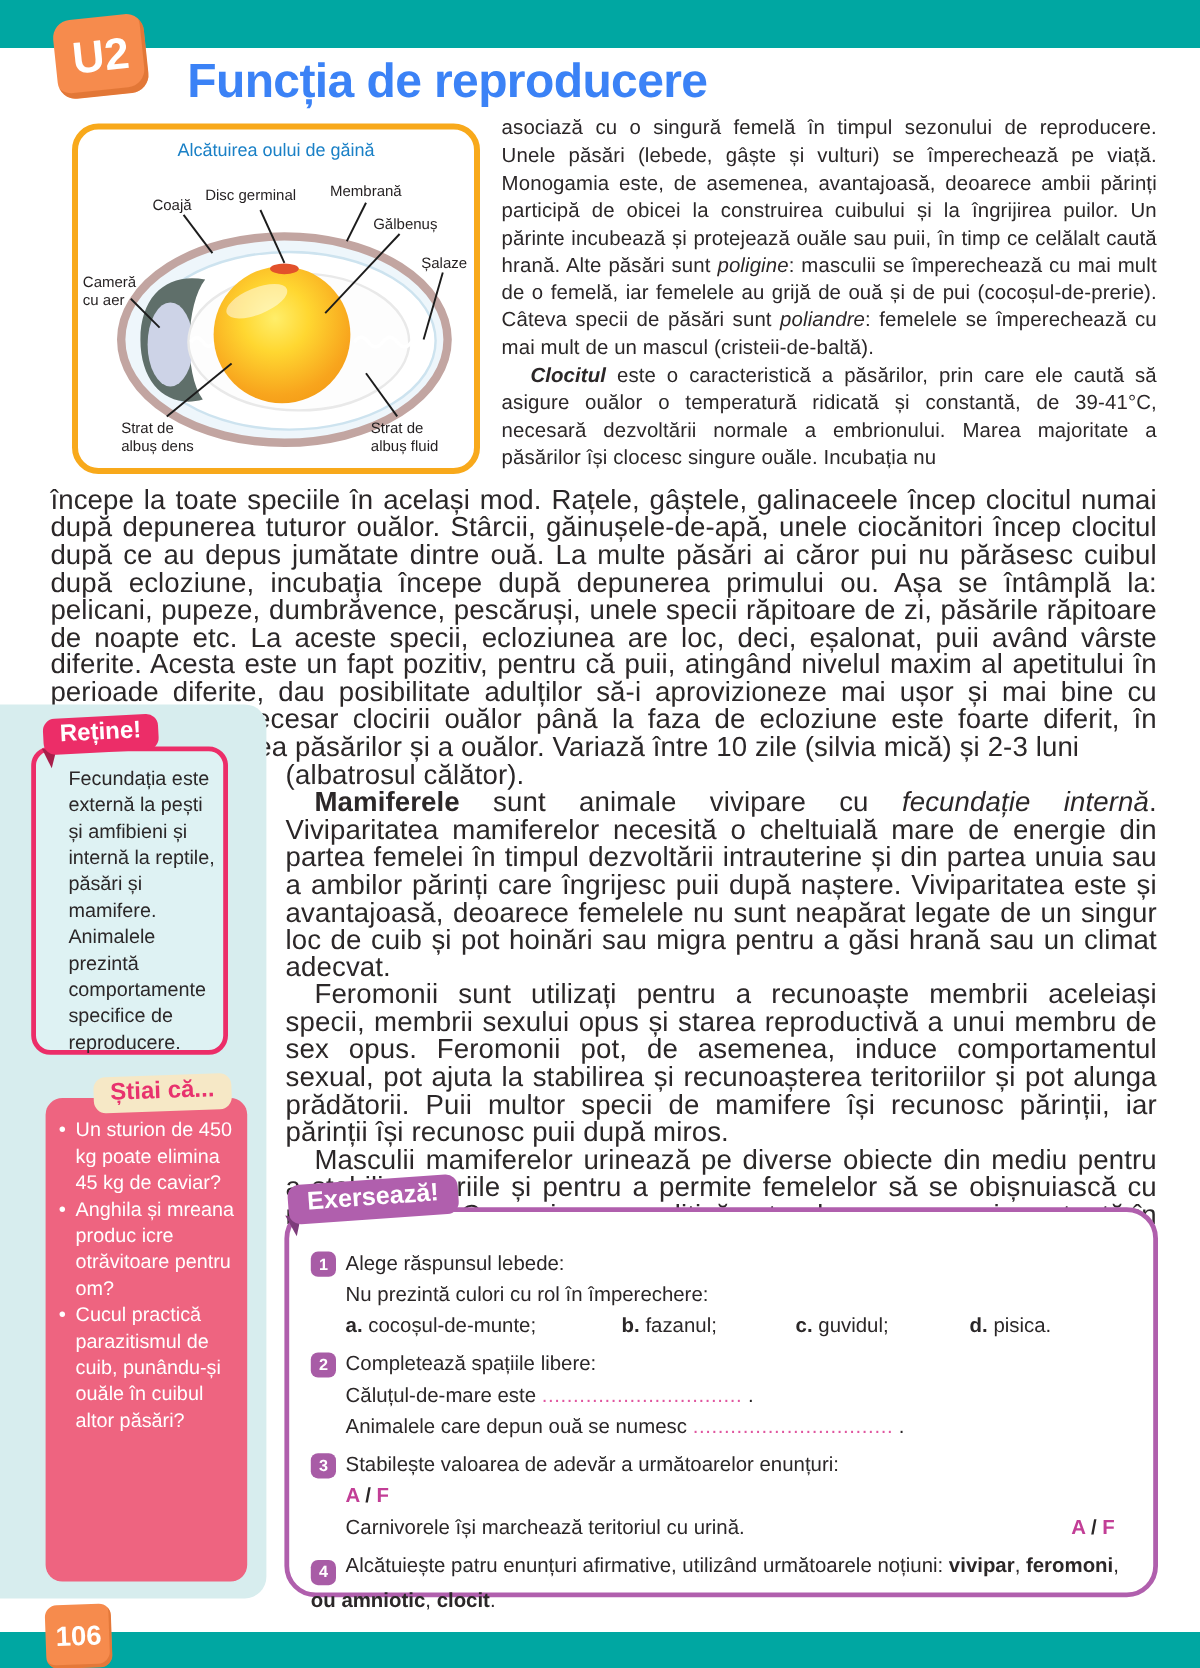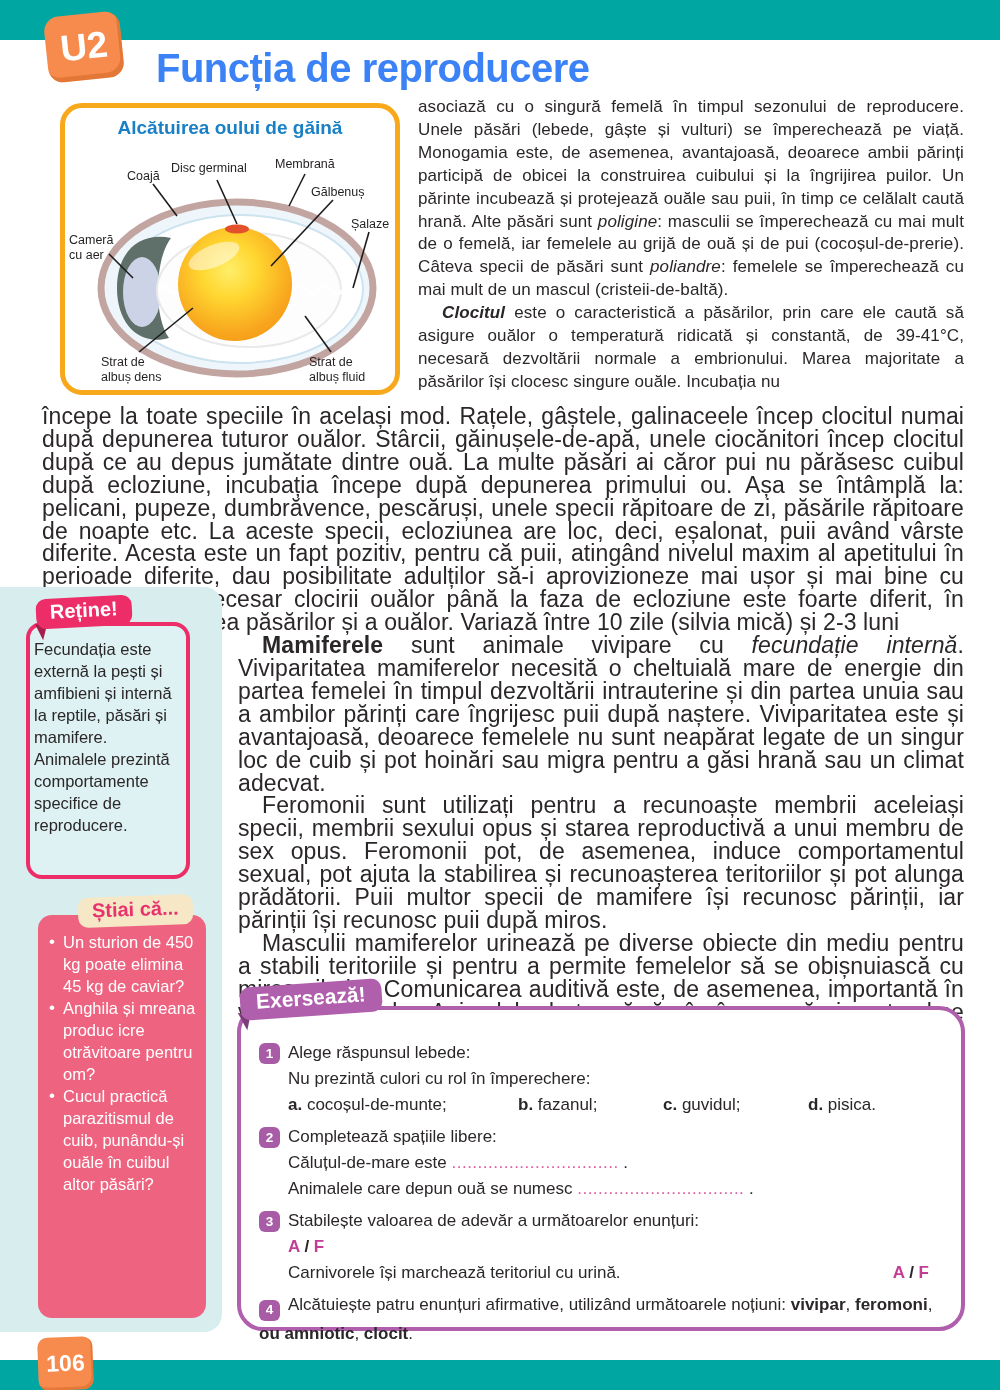--- a/index.html
+++ b/index.html
@@ -20,21 +20,21 @@
   }
   .page-title {
     position:absolute; left:156px; top:46px;
     font-size:40px; font-weight:bold; color:#3b82f6; letter-spacing:-0.5px;
   }
   
   .egg-box {
     position:absolute; left:60px; top:103px; width:340px; height:292px;
     border:5px solid #f8a91b; border-radius:22px; background:#fff; z-index:1;
   }
-  .egg-title { text-align:center; margin-top:9px; font-size:19px; font-weight:bold; color:#1a80c6; }
+  .egg-title { text-align:center; margin-top:9px; font-size:15px; font-weight:normal; color:#1a80c6; }
   .egg-svg { display:block; margin:1px auto 0; }
   .egg-svg text { font-family:"Liberation Sans", sans-serif; font-size:12.5px; fill:#231f20; }
   
   .col-right {
     position:absolute; left:418px; top:96px; width:546px;
     font-size:17px; line-height:22.9px; text-align:justify; letter-spacing:.1px;
   }
   .flow {
     position:absolute; left:42px; top:405px; width:922px;
     font-size:23px; line-height:22.9px; text-align:justify; letter-spacing:.1px;
@@ -51,21 +51,21 @@
   .tab {
     position:absolute; z-index:3; font-weight:bold; white-space:nowrap;
     border-radius:10px; padding:2px 14px 5px;
   }
   .tab-fold { position:absolute; width:0; height:0; z-index:2; }
   .retine-tab { left:36px; top:597px; background:#ec2d68; color:#fff; font-size:20px; transform:rotate(-3deg); }
   .retine-fold { left:33px; top:625px; border-left:12px solid transparent; border-top:14px solid #a81e4a; transform:rotate(14deg); }
   .retine-box {
     position:absolute; left:26px; top:622px; width:164px; height:257px;
     background:#def2f3; border:4px solid #ec2d68; border-radius:16px;
-    padding:12px 6px 0 4px; font-size:16.5px; line-height:22px; color:#2b2728;
+    padding:12px 6px 0 27px; font-size:16.5px; line-height:22px; color:#2b2728;
   }
   .stiai-tab { left:78px; top:896px; background:#f6e8c6; color:#e8326e; font-size:20px; transform:rotate(-2deg); }
   .stiai-box {
     position:absolute; left:38px; top:915px; width:168px; height:403px;
     background:#ee6480; border-radius:14px; color:#fff;
     padding:16px 6px 0 10px; font-size:16.5px; line-height:22px; overflow:hidden;
   }
   .stiai-box ul { list-style:none; margin:0; padding:0; }
   .stiai-box li { position:relative; padding-left:15px; }
   .stiai-box li::before { content:"•"; position:absolute; left:1px; top:0; font-size:17px; }
@@ -163,20 +163,21 @@
   </div>
 
   <div class="col-right">
     <p><span>asociază cu o singură femelă în timpul sezonului de reproducere. Unele păsări (lebede, gâște și vulturi) se împerechează pe viață. Monogamia este, de asemenea, avantajoasă, deoarece ambii părinți participă de obicei la construirea cuibului și la îngrijirea puilor. Un părinte incubează și protejează ouăle sau puii, în timp ce celălalt caută hrană. Alte păsări sunt </span><i>poligine</i><span>: masculii se împerechează cu mai mult de o femelă, iar femelele au grijă de ouă și de pui (cocoșul-de-prerie). Câteva specii de păsări sunt </span><i>poliandre</i><span>: femelele se împerechează cu mai mult de un mascul (cristeii-de-baltă).</span></p>
     <p class="indent"><span class="bi">Clocitul</span><span> este o caracteristică a păsărilor, prin care ele caută să asigure ouălor o temperatură ridicată și constantă, de 39-41°C, necesară dezvoltării normale a embrionului. Marea majoritate a păsărilor își clocesc singure ouăle. Incubația nu</span></p>
   </div>
 
   <div class="flow">
     <p>începe la toate speciile în același mod. Rațele, gâștele, galinaceele încep clocitul numai după depunerea tuturor ouălor. Stârcii, găinușele-de-apă, unele ciocănitori încep clocitul după ce au depus jumătate dintre ouă. La multe păsări ai căror pui nu părăsesc cuibul după ecloziune, incubația începe după depunerea primului ou. Așa se întâmplă la: pelicani, pupeze, dumbrăvence, pescăruși, unele specii răpitoare de zi, păsările răpitoare de noapte etc. La aceste specii, ecloziunea are loc, deci, eșalonat, puii având vârste diferite. Acesta este un fapt pozitiv, pentru că puii, atingând nivelul maxim al apetitului în perioade diferite, dau posibilitate adulților să-i aprovizioneze mai ușor și mai bine cu hrană. Timpul necesar clocirii ouălor până la faza de ecloziune este foarte diferit, în funcție de mărimea păsărilor și a ouălor. Variază între 10 zile (silvia mică) și 2-3 luni</p>
     <div class="flow-indent">
+      <p>(albatrosul călător).</p>
       <p class="indent"><b>Mamiferele</b><span> sunt animale vivipare cu </span><i>fecundație internă</i><span>. Viviparitatea mamiferelor necesită o cheltuială mare de energie din partea femelei în timpul dezvoltării intrauterine și din partea unuia sau a ambilor părinți care îngrijesc puii după naștere. Viviparitatea este și avantajoasă, deoarece femelele nu sunt neapărat legate de un singur loc de cuib și pot hoinări sau migra pentru a găsi hrană sau un climat adecvat.</span></p>
       <p class="indent">Feromonii sunt utilizați pentru a recunoaște membrii aceleiași specii, membrii sexului opus și starea reproductivă a unui membru de sex opus. Feromonii pot, de asemenea, induce comportamentul sexual, pot ajuta la stabilirea și recunoașterea teritoriilor și pot alunga prădătorii. Puii multor specii de mamifere își recunosc părinții, iar părinții își recunosc puii după miros.</p>
       <p class="indent">Masculii mamiferelor urinează pe diverse obiecte din mediu pentru a stabili teritoriile și pentru a permite femelelor să se obișnuiască cu mirosurile lor. Comunicarea auditivă este, de asemenea, importantă în viața mamiferelor. Animalele de turmă rămân împreună și sunt calme atâta timp cât sunetele familiare (de exemplu, urletul, zgomotul copitelor sau al stomacurilor care rumegă) sunt neîntrerupte. Sunetele necunoscute pot declanșa alarma.</p>
     </div>
   </div>
 
   <div class="side-panel"></div>
 
   <div class="tab-fold retine-fold"></div>
   <div class="tab retine-tab">Reține!</div>

